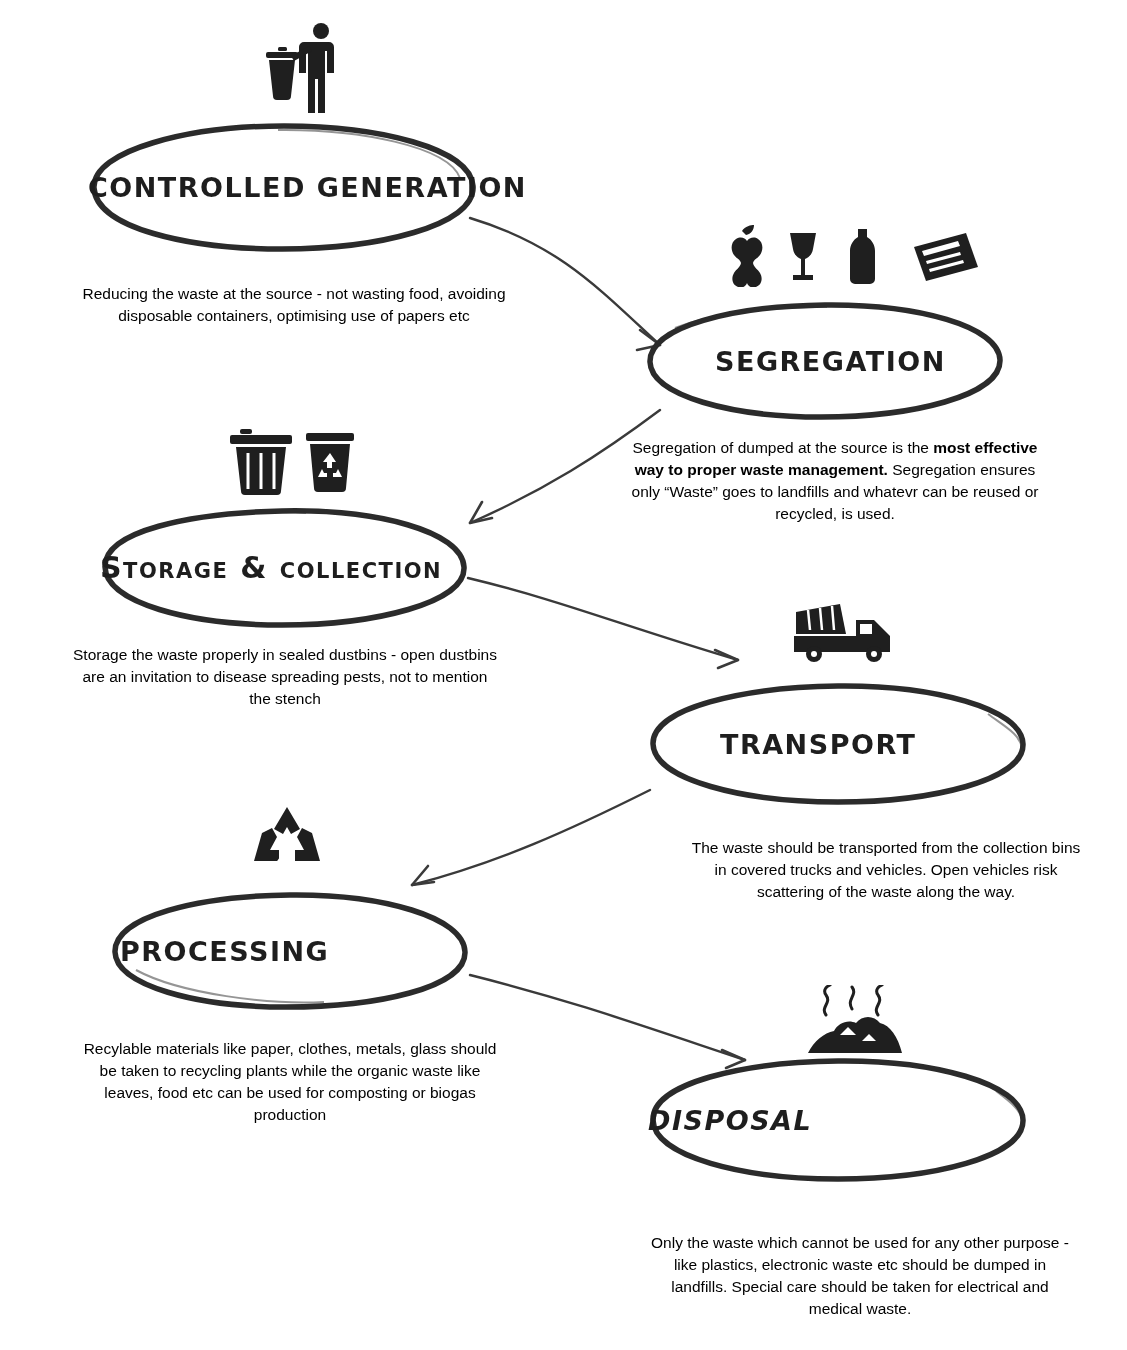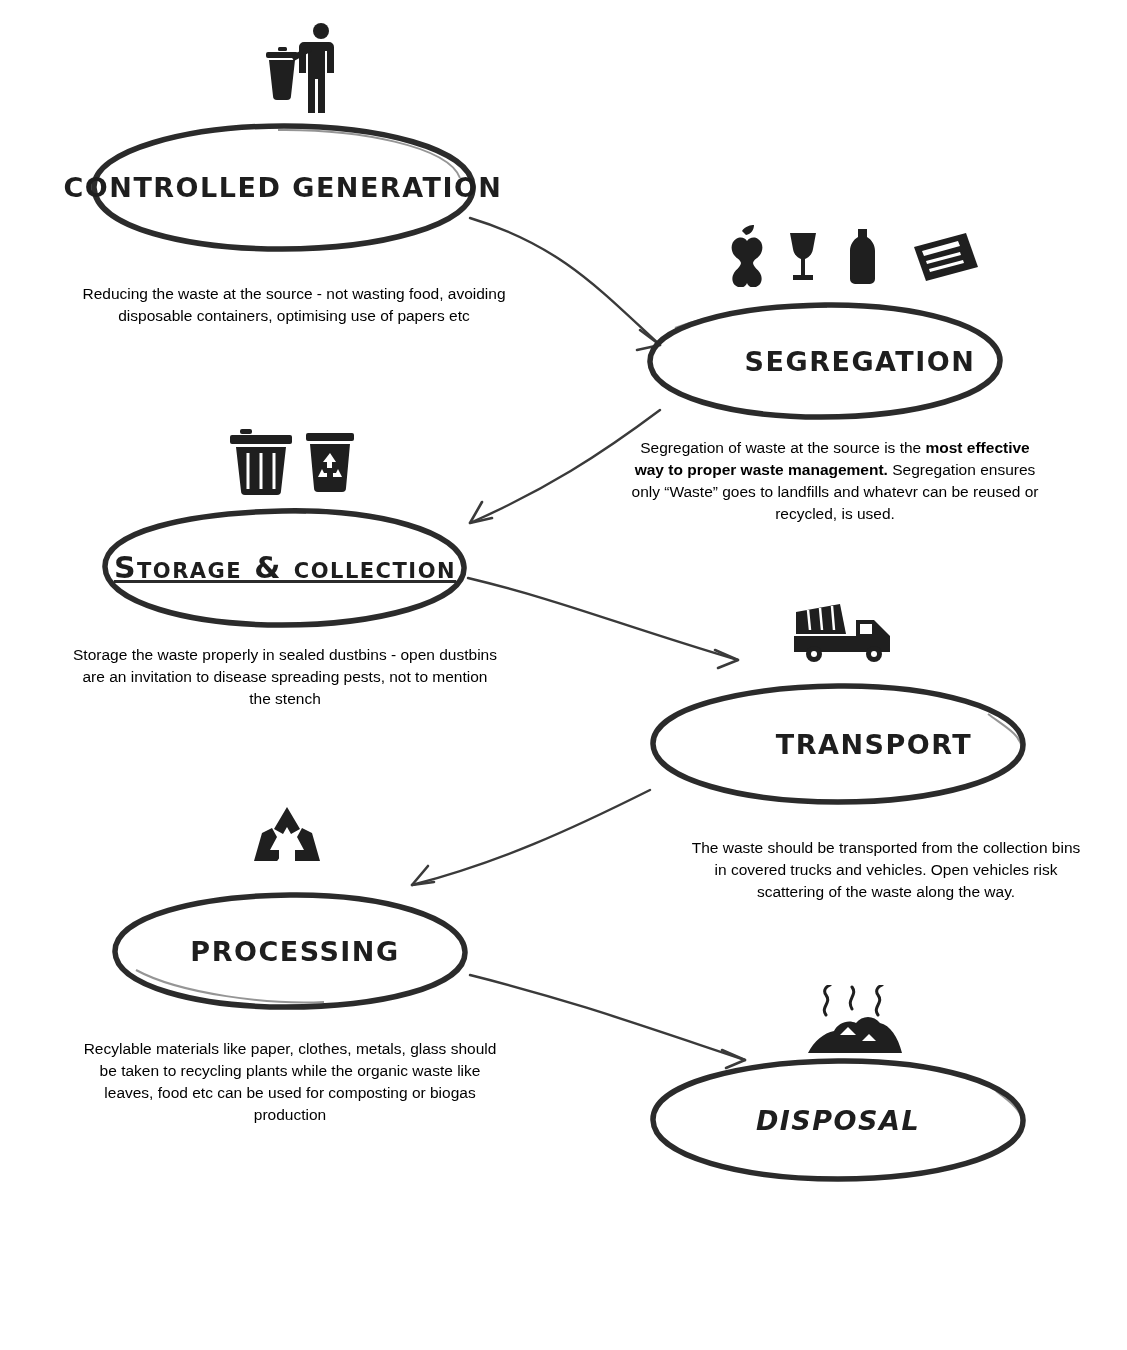--- a/index.html
+++ b/index.html
@@ -29,21 +29,21 @@
     height: 1350px;
     pointer-events: none;
   }
   .node {
     position: absolute;
   }
   .bubble {
     position: relative;
     display: flex;
     align-items: center;
-    justify-content: center;
+    justify-content: flex-start;
   }
   .bubble svg {
     position: absolute;
     left: 0;
     top: 0;
   }
   .bubble-label {
     position: relative;
     z-index: 2;
     font-family: "DejaVu Sans", sans-serif;
@@ -163,40 +163,40 @@
   <div class="node" id="node-segregation">
     <div class="bubble" style="width:360px;height:122px;">
       <svg width="360" height="122" viewBox="0 0 360 122" xmlns="http://www.w3.org/2000/svg">
         <path d="M180,5 C272,4 354,26 355,60 C356,96 266,117 176,117 C88,117 6,96 5,62 C4,26 90,6 180,5 Z" fill="none" stroke="#2b2b2b" stroke-width="5.5" stroke-linecap="round"></path>
         <path d="M30,28 C70,12 130,6 182,7" fill="none" stroke="#2b2b2b" stroke-width="2" opacity="0.5"></path>
       </svg>
       <span class="bubble-label" style="margin-left:70px;">SEGREGATION</span>
     </div>
   </div>
   <div class="desc" id="desc-segregation">
-    <span>Segregation of waste at the source is the </span><b>most effective way to proper waste management.</b><span> Segregation ensures only “Waste” goes to landfills and whatevr can be reused or recycled, is used.</span>
+    <span>Segregation of dumped at the source is the </span><b>most effective way to proper waste management.</b><span> Segregation ensures only “Waste” goes to landfills and whatevr can be reused or recycled, is used.</span>
   </div>
 
   <div class="icon" id="icon-storage">
     <svg width="130" height="70" viewBox="0 0 130 70" xmlns="http://www.w3.org/2000/svg">
       <g fill="#1f1f1f">
 
         <rect x="12" y="4" width="12" height="5" rx="2"></rect>
         <rect x="2" y="10" width="62" height="9" rx="2"></rect>
         <path d="M8 22 h50 l-5 44 a4 4 0 0 1 -4 4 h-32 a4 4 0 0 1 -4 -4 z"></path>
         <path d="M20 28 v36 M33 28 v36 M46 28 v36" stroke="#fff" stroke-width="3"></path>
 
         <rect x="78" y="8" width="48" height="8" rx="2"></rect>
         <path d="M82 19 h40 l-4 44 a4 4 0 0 1 -4 4 h-24 a4 4 0 0 1 -4 -4 z"></path>
         <path d="M102 28 l6 9 h-4 v6 h-5 v-6 h-4 z M94 44 l-4 8 l9 0 l0 -4 l-3 0 z M110 44 l4 8 l-9 0 l0 -4 l3 0 z" fill="#fff"></path>
       </g>
     </svg>
   </div>
   <div class="node" id="node-storage">
-    <div class="bubble" style="width:370px;height:125px;text-decoration:underline;">
+    <div class="bubble" style="width:370px;height:125px;">
       <svg width="370" height="125" viewBox="0 0 370 125" xmlns="http://www.w3.org/2000/svg">
         <path d="M182,6 C276,4 362,26 364,62 C366,98 274,120 182,120 C90,120 6,98 5,62 C4,26 90,8 182,6 Z" fill="none" stroke="#2b2b2b" stroke-width="5.5" stroke-linecap="round"></path>
         <path d="M40,26 C92,9 160,5 206,8" fill="none" stroke="#2b2b2b" stroke-width="2" opacity="0.5"></path>
       </svg>
       <span class="bubble-label smallcaps" style="font-variant:small-caps;font-size:30px;">Storage &amp; collection</span>
     </div>
   </div>
   <div class="desc" id="desc-storage">Storage the waste properly in sealed dustbins - open dustbins are an invitation to disease spreading pests, not to mention the stench</div>
 
   <div class="icon" id="icon-transport">
@@ -261,14 +261,15 @@
   </div>
   <div class="node" id="node-disposal">
     <div class="bubble" style="width:380px;height:130px;">
       <svg width="380" height="130" viewBox="0 0 380 130" xmlns="http://www.w3.org/2000/svg">
         <path d="M190,6 C284,5 374,28 375,65 C376,102 284,124 190,124 C96,124 6,102 5,65 C4,28 96,7 190,6 Z" fill="none" stroke="#2b2b2b" stroke-width="5.5" stroke-linecap="round"></path>
         <path d="M348,36 C364,48 374,56 376,70" fill="none" stroke="#2b2b2b" stroke-width="2" opacity="0.5"></path>
       </svg>
       <span class="bubble-label" style="font-style:italic;">DISPOSAL</span>
     </div>
   </div>
+  <div class="desc" id="desc-disposal">Only the waste which cannot be used for any other purpose - like plastics, electronic waste etc should be dumped in landfills. Special care should be taken for electrical and medical waste.</div>
 
 </div>
 
 </body></html>

